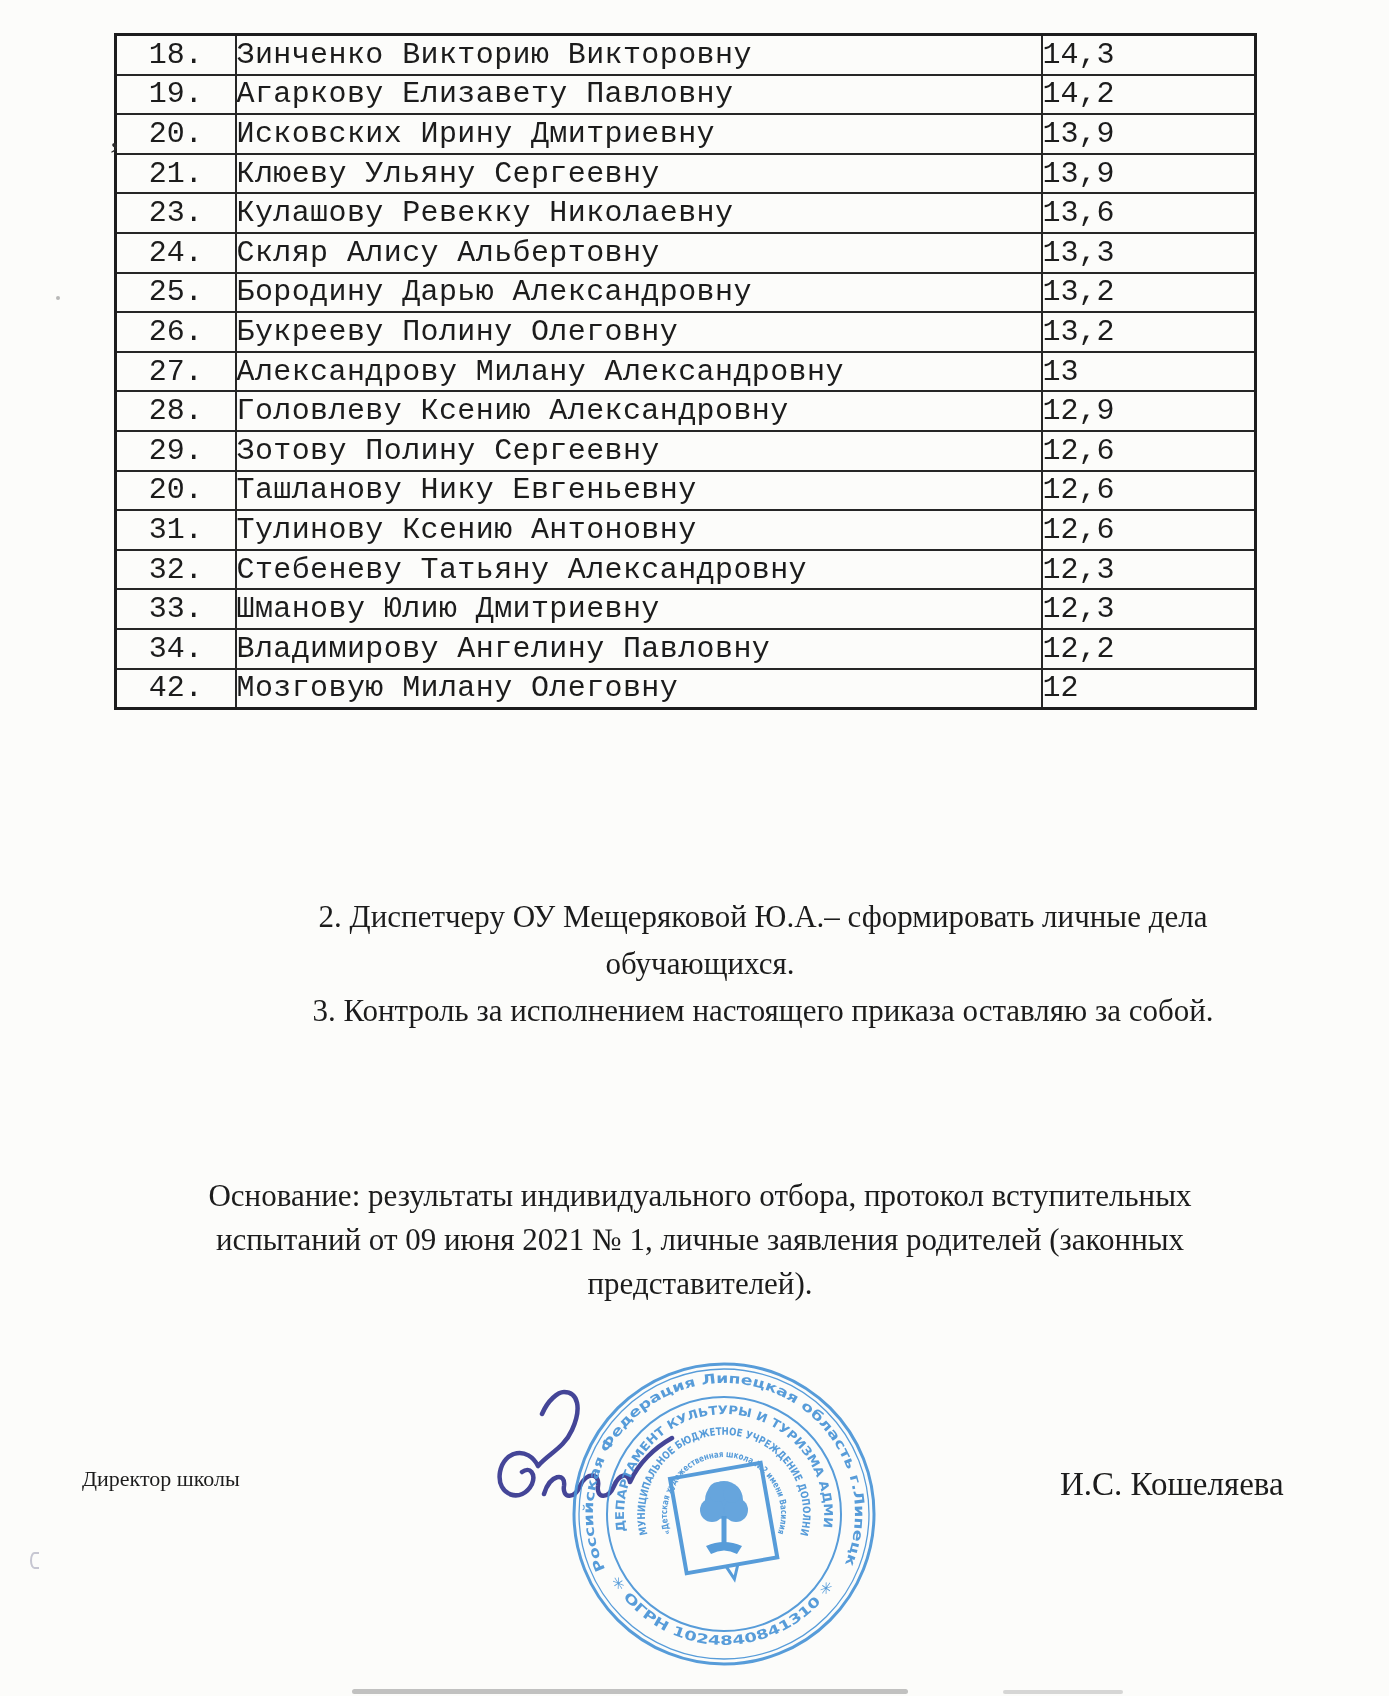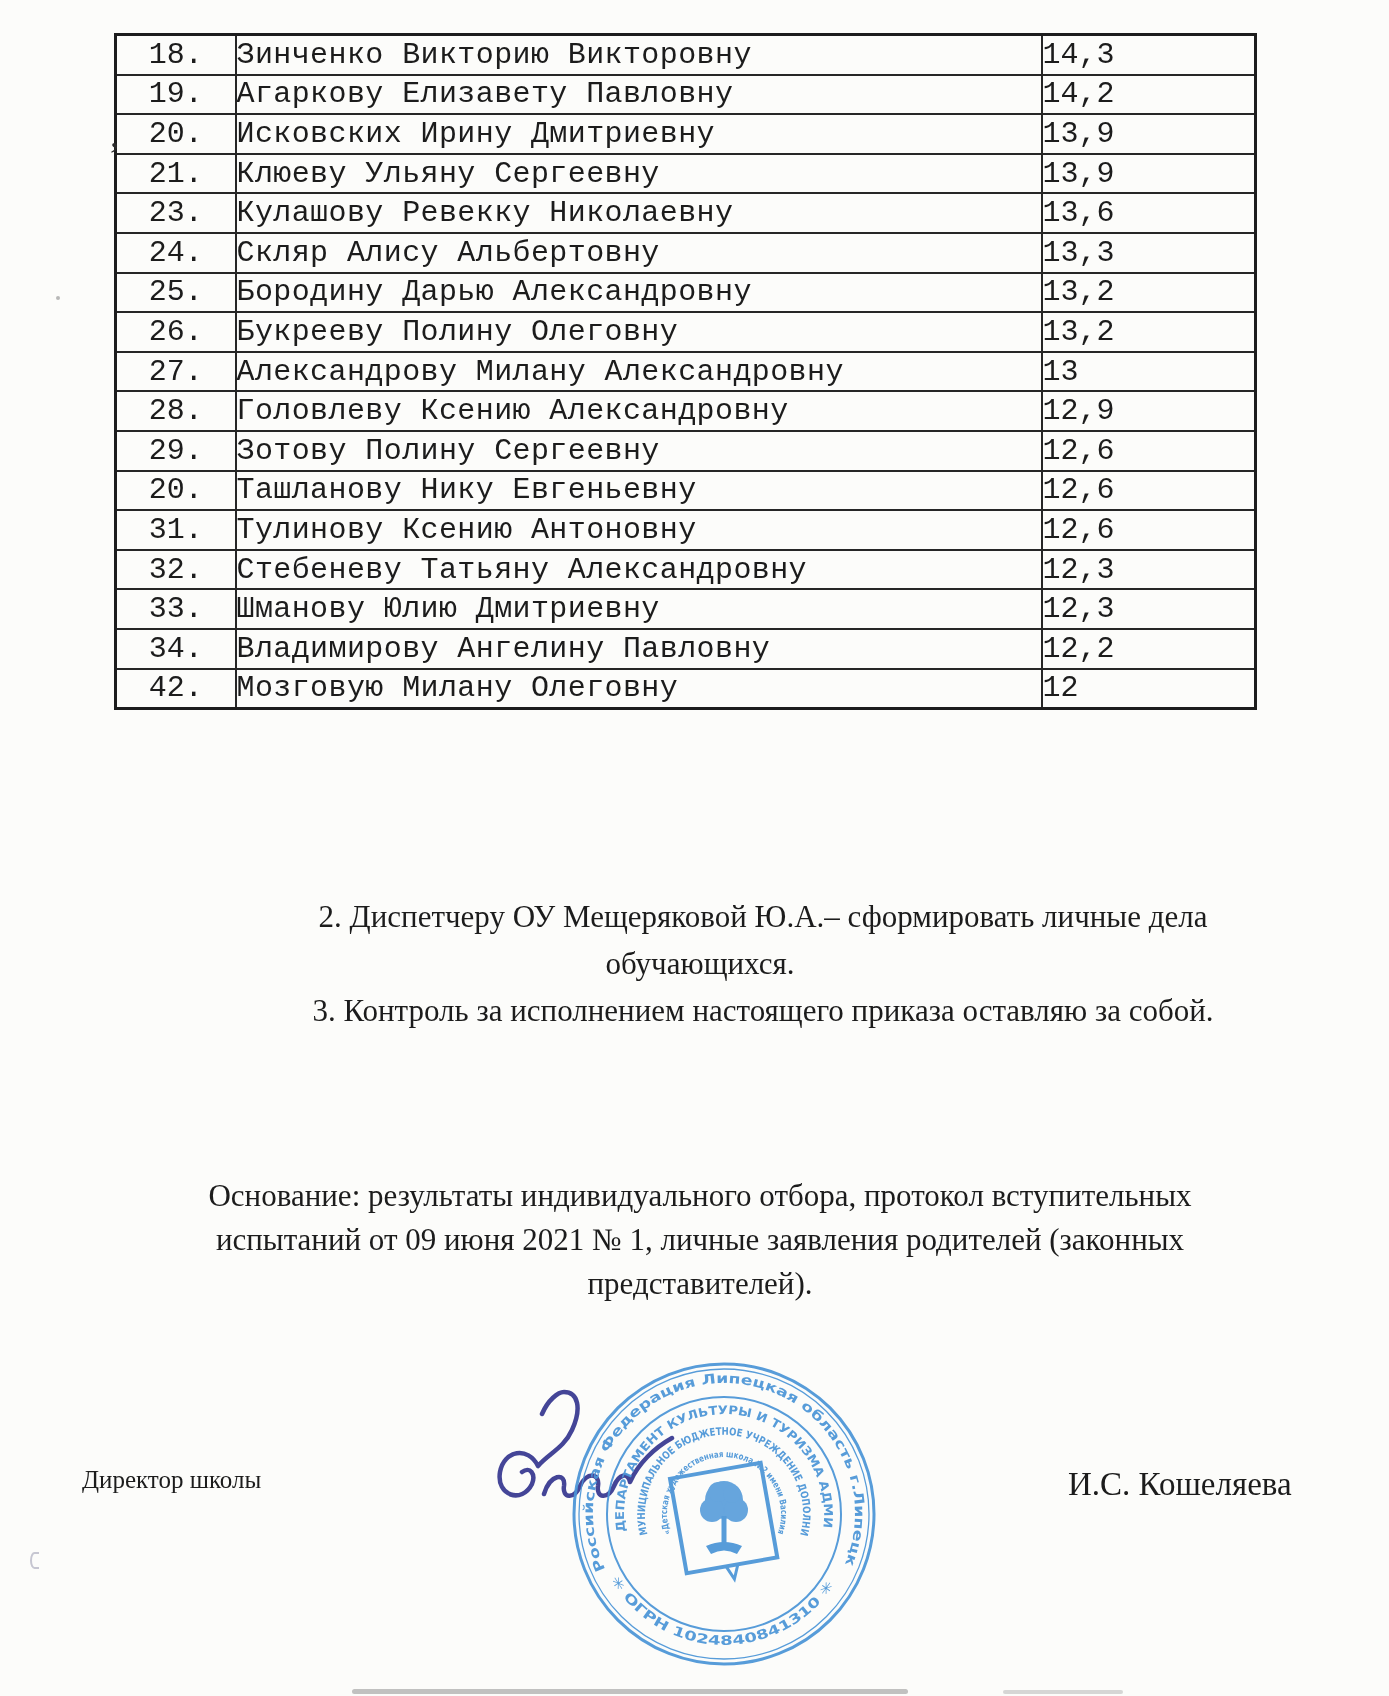--- a/index.html
+++ b/index.html
@@ -31,22 +31,22 @@
   td.c-score{padding-left:12px;}
 
   
   .para{position:absolute;left:80px;width:1240px;}
   .para .line{white-space:nowrap;text-align:center;}
   .p-main{top:893px;line-height:47px;font-size:31px;}
   .p-main .indent{padding-left:126px;}
   .p-basis{top:1174px;line-height:44px;font-size:31px;}
 
   
-  .sig-role{position:absolute;left:82px;top:1466px;font-size:25px;white-space:nowrap;}
-  .sig-name{position:absolute;left:1060px;top:1466px;font-size:33px;white-space:nowrap;margin-left:8px;}
+  .sig-role{position:absolute;left:82px;top:1466px;font-size:22px;white-space:nowrap;}
+  .sig-name{position:absolute;left:1060px;top:1466px;font-size:33px;white-space:nowrap;}
 
   
   .stamp-svg{position:absolute;left:564px;top:1354px;width:320px;height:320px;opacity:.93;}
   .stamp-svg text{font-family:"DejaVu Sans","Liberation Sans",sans-serif;font-weight:bold;}
   .sign-svg{position:absolute;left:468px;top:1368px;width:270px;height:170px;}
 
   
   .artifact-comma{position:absolute;left:110px;top:112px;font-size:38px;color:#2a2a2a;}
   .artifact-dot{position:absolute;left:56px;top:296px;width:4px;height:4px;background:#8b8b8b;border-radius:50%;opacity:.6;}
   .artifact-curl{position:absolute;left:30px;top:1552px;width:7px;height:13px;border:2px solid #9b9bb0;border-right:none;border-radius:60% 0 0 60%;opacity:.55;}

